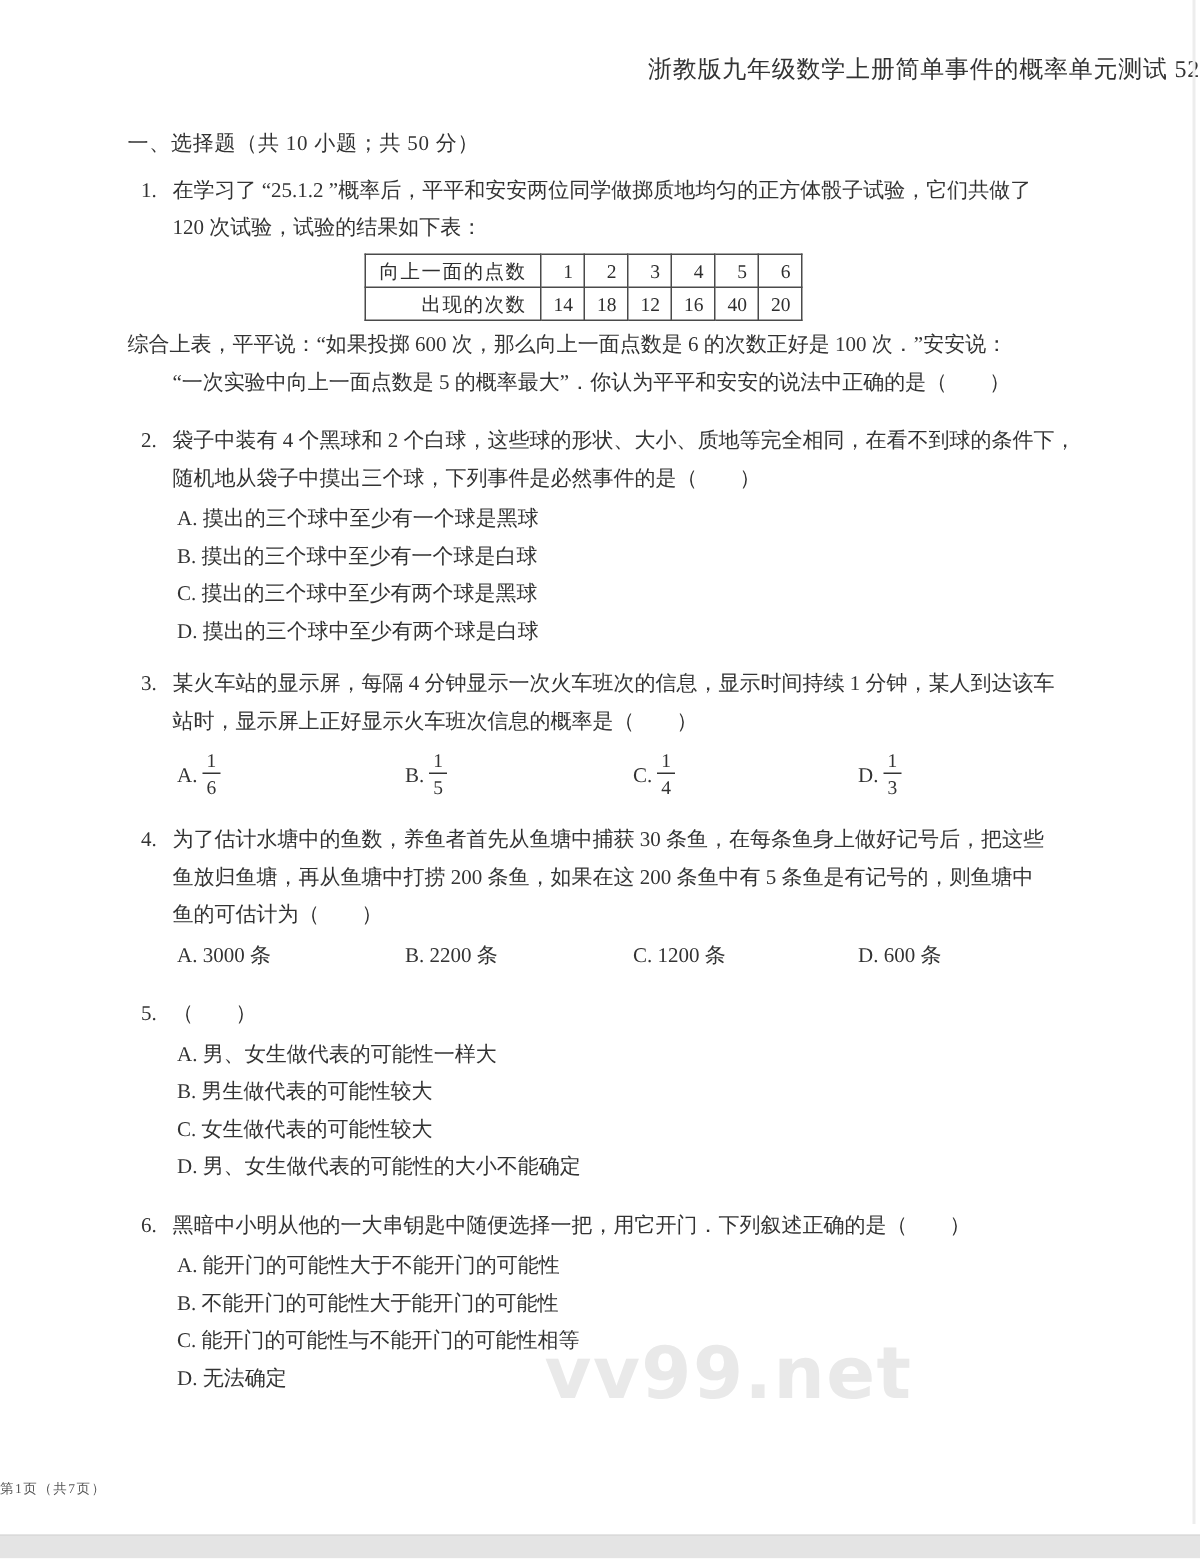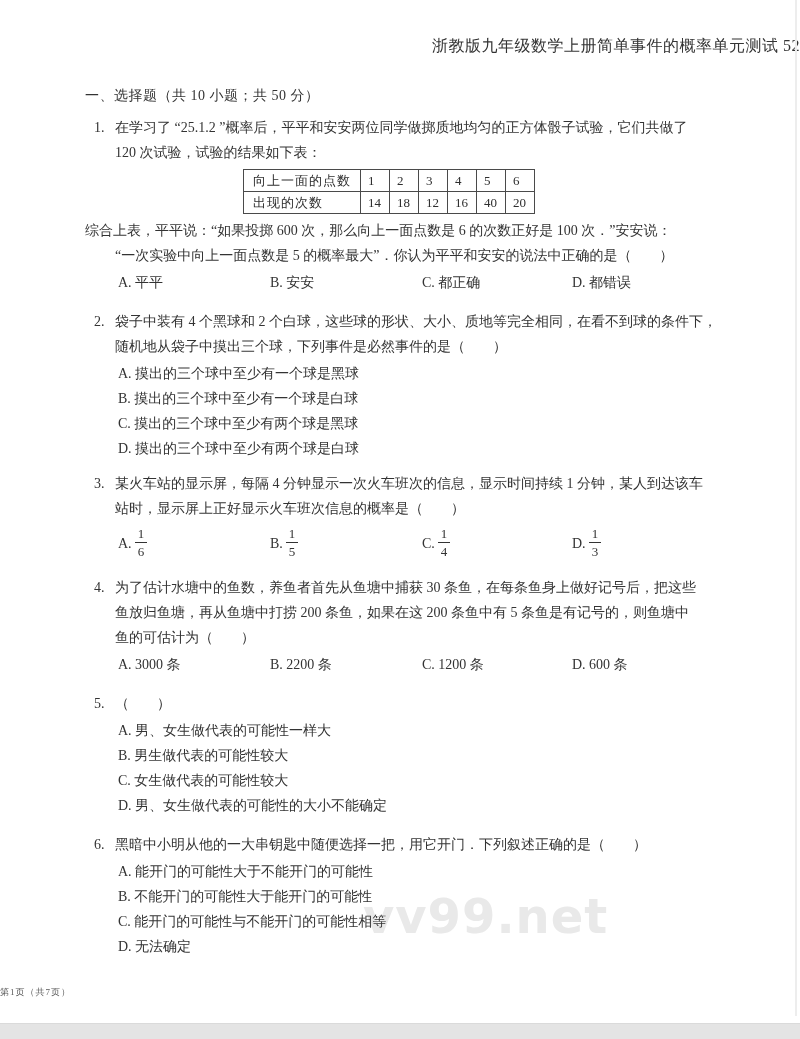--- a/index.html
+++ b/index.html
@@ -11,21 +11,21 @@
   .content { position:relative; z-index:2; }
   .doc-title { padding-top:36px; text-align:right; font-size:16px; letter-spacing:0.5px; }
   .section-header { margin:30px 0 0 85px; font-size:14px; letter-spacing:0.5px; }
 
   .q { position:relative; margin:10px 68px 0 115px; font-size:14px; line-height:25px; text-align:justify; }
   .qnum { position:absolute; left:-21px; top:0; }
   .stem-line { min-height:25px; }
   .followup-l1 { margin-left:-30px; }
 
   .qtable { border-collapse:collapse; margin:4px 0 4px 128px; font-size:13px; color:#2e2e2e; }
-  .qtable td { border:1px solid #4a4a4a; text-align:left; padding:0 7px; height:21px; min-width:14px; line-height:21px; }
+  .qtable td { border:1px solid #4a4a4a; text-align:right; padding:0 7px; height:21px; min-width:14px; line-height:21px; }
   .qtable td.rowhead { padding:0 9px; letter-spacing:1px; }
 
   .opt-row { display:grid; grid-template-columns:152px 152px 150px 1fr; padding-left:3px; margin-top:2px; }
   .opt-list { margin-top:2px; }
   .opt-list .opt { padding-left:3px; min-height:25px; line-height:25px; }
 
   .frac-row { display:grid; grid-template-columns:152px 152px 150px 1fr; padding-left:3px; margin-top:4px; align-items:center; min-height:40px; }
   .frac { display:inline-block; vertical-align:middle; text-align:center; margin-left:3px; margin-top:-4px; }
   .frac-num { display:block; font-size:13px; line-height:16px; border-bottom:1px solid #333; padding:0 3px; }
   .frac-den { display:block; font-size:13px; line-height:17px; }
@@ -77,26 +77,20 @@
           <td>16</td>
           <td>40</td>
           <td>20</td>
         </tr>
       </tbody>
         </table>
 
       <div class="stem-line followup-l1">综合上表，平平说：“如果投掷 600 次，那么向上一面点数是 6 的次数正好是 100 次．”安安说：</div>
       <div class="stem-line">“一次实验中向上一面点数是 5 的概率最大”．你认为平平和安安的说法中正确的是（　　）</div>
 
-      <div class="opt-row">
-        <span class="opt">A. 平平</span>
-        <span class="opt">B. 安安</span>
-        <span class="opt">C. 都正确</span>
-        <span class="opt">D. 都错误</span>
-      </div>
     </div>
 
     <div class="q" style="margin-top:14px;">
       <span class="qnum">2.</span>
       <div class="stem-line">袋子中装有 4 个黑球和 2 个白球，这些球的形状、大小、质地等完全相同，在看不到球的条件下，</div>
       <div class="stem-line">随机地从袋子中摸出三个球，下列事件是必然事件的是（　　）</div>
       <div class="opt-list">
         <div class="opt">A. 摸出的三个球中至少有一个球是黑球</div>
         <div class="opt">B. 摸出的三个球中至少有一个球是白球</div>
         <div class="opt">C. 摸出的三个球中至少有两个球是黑球</div>

